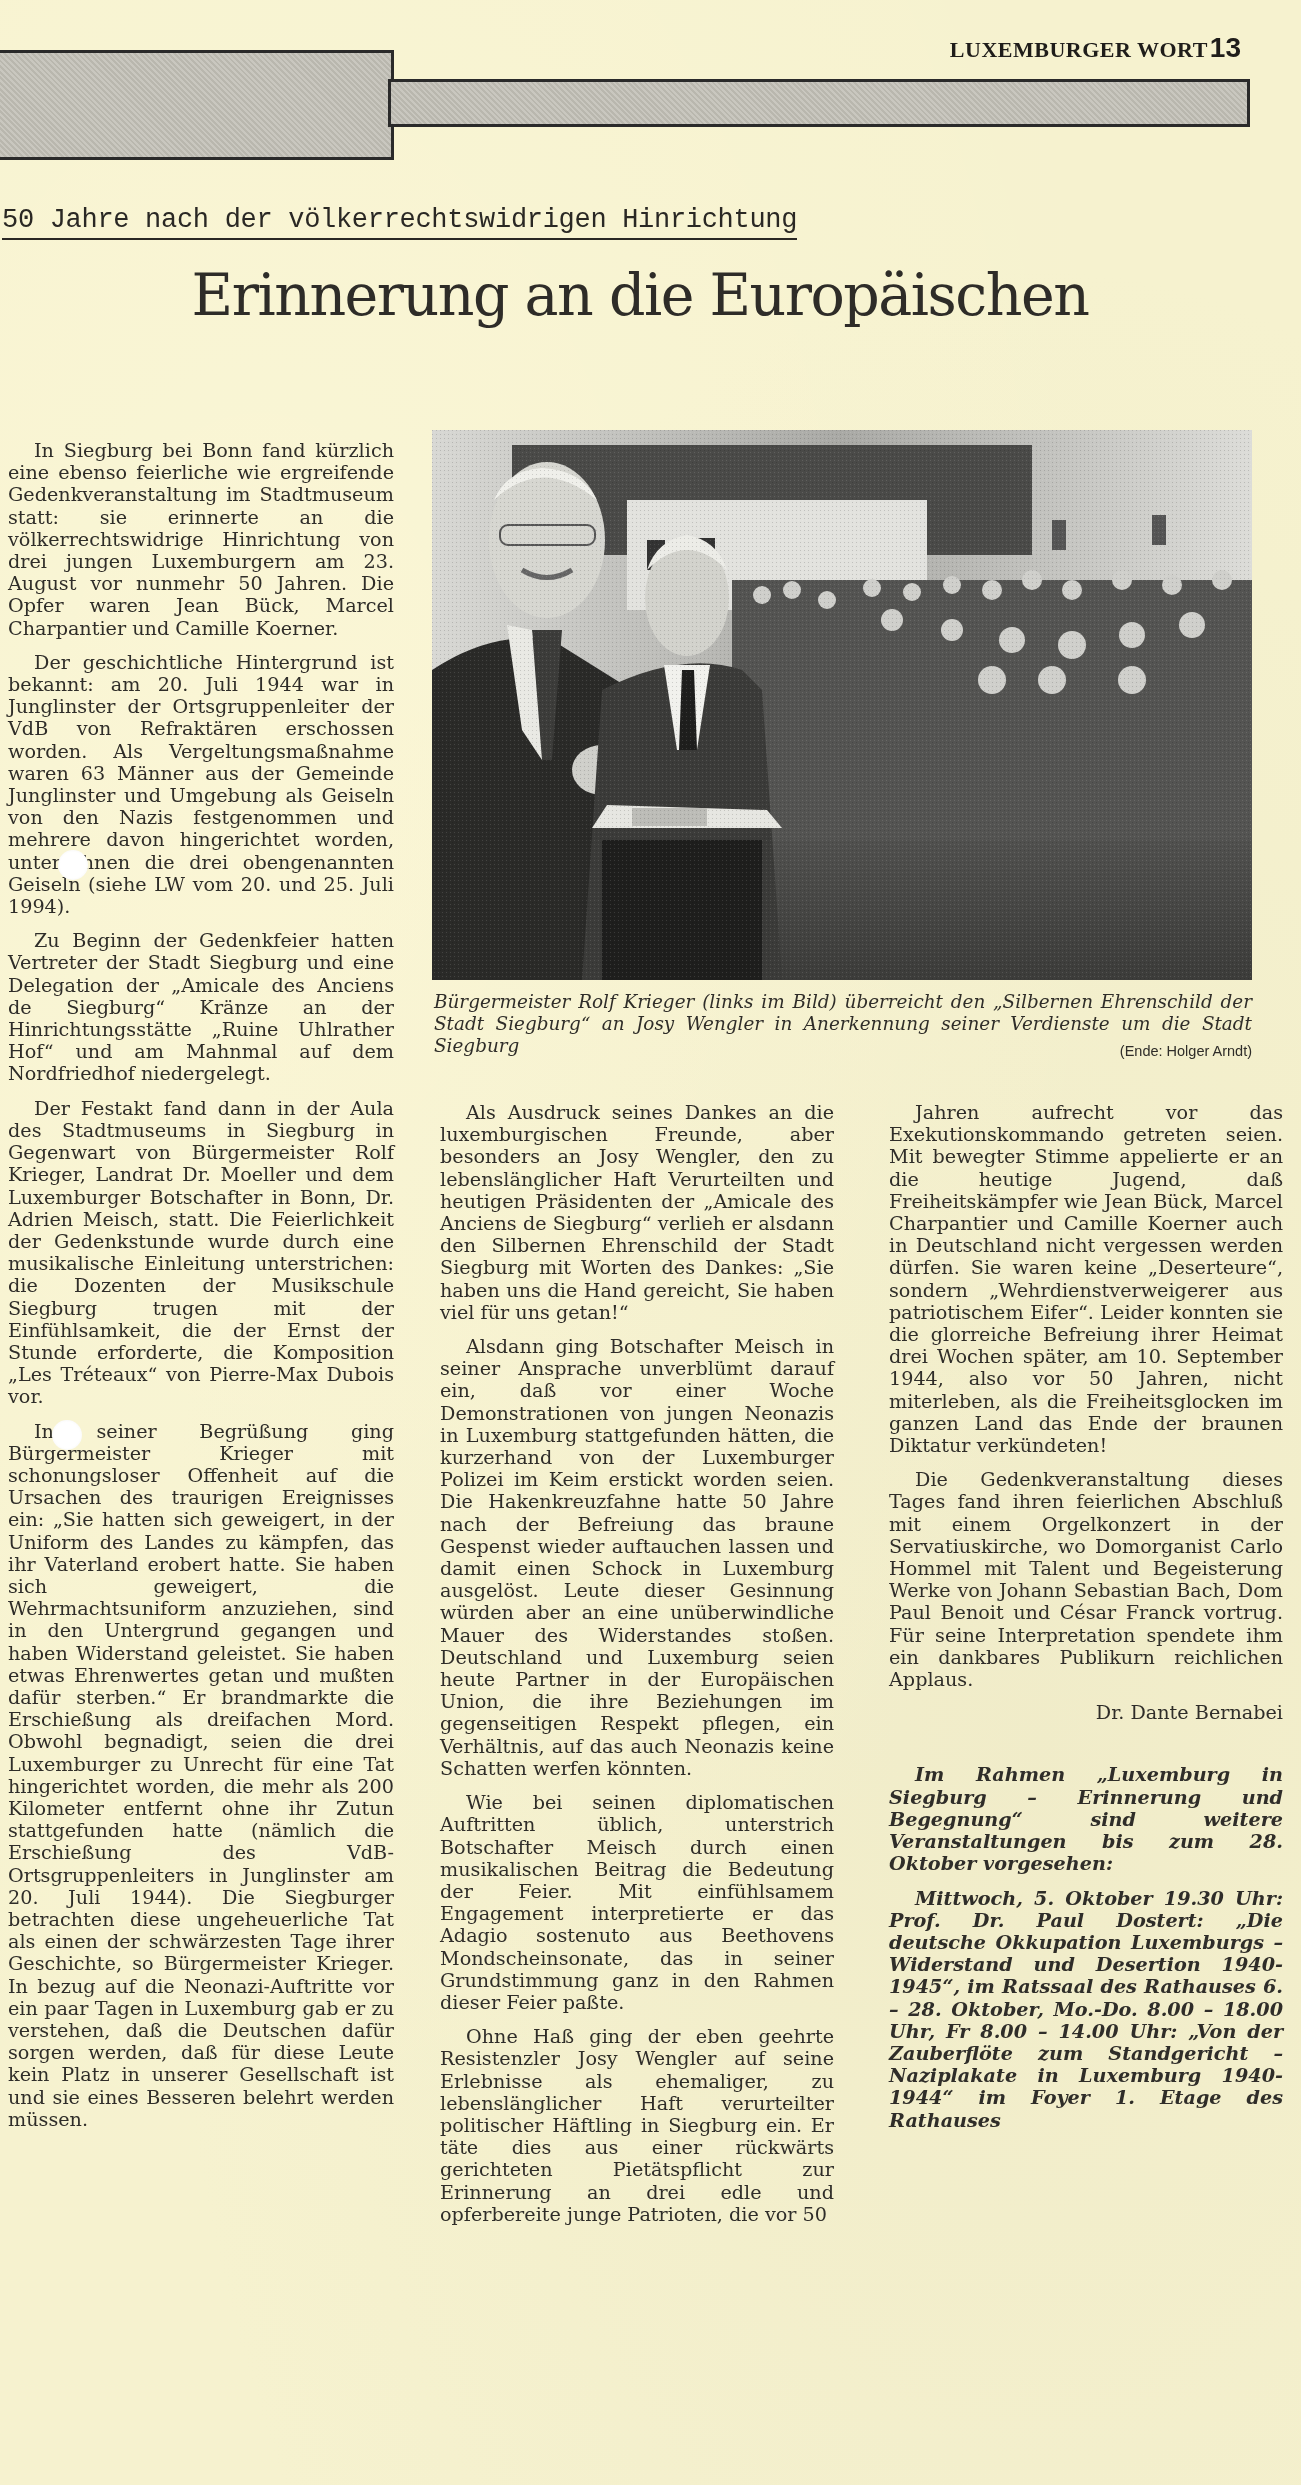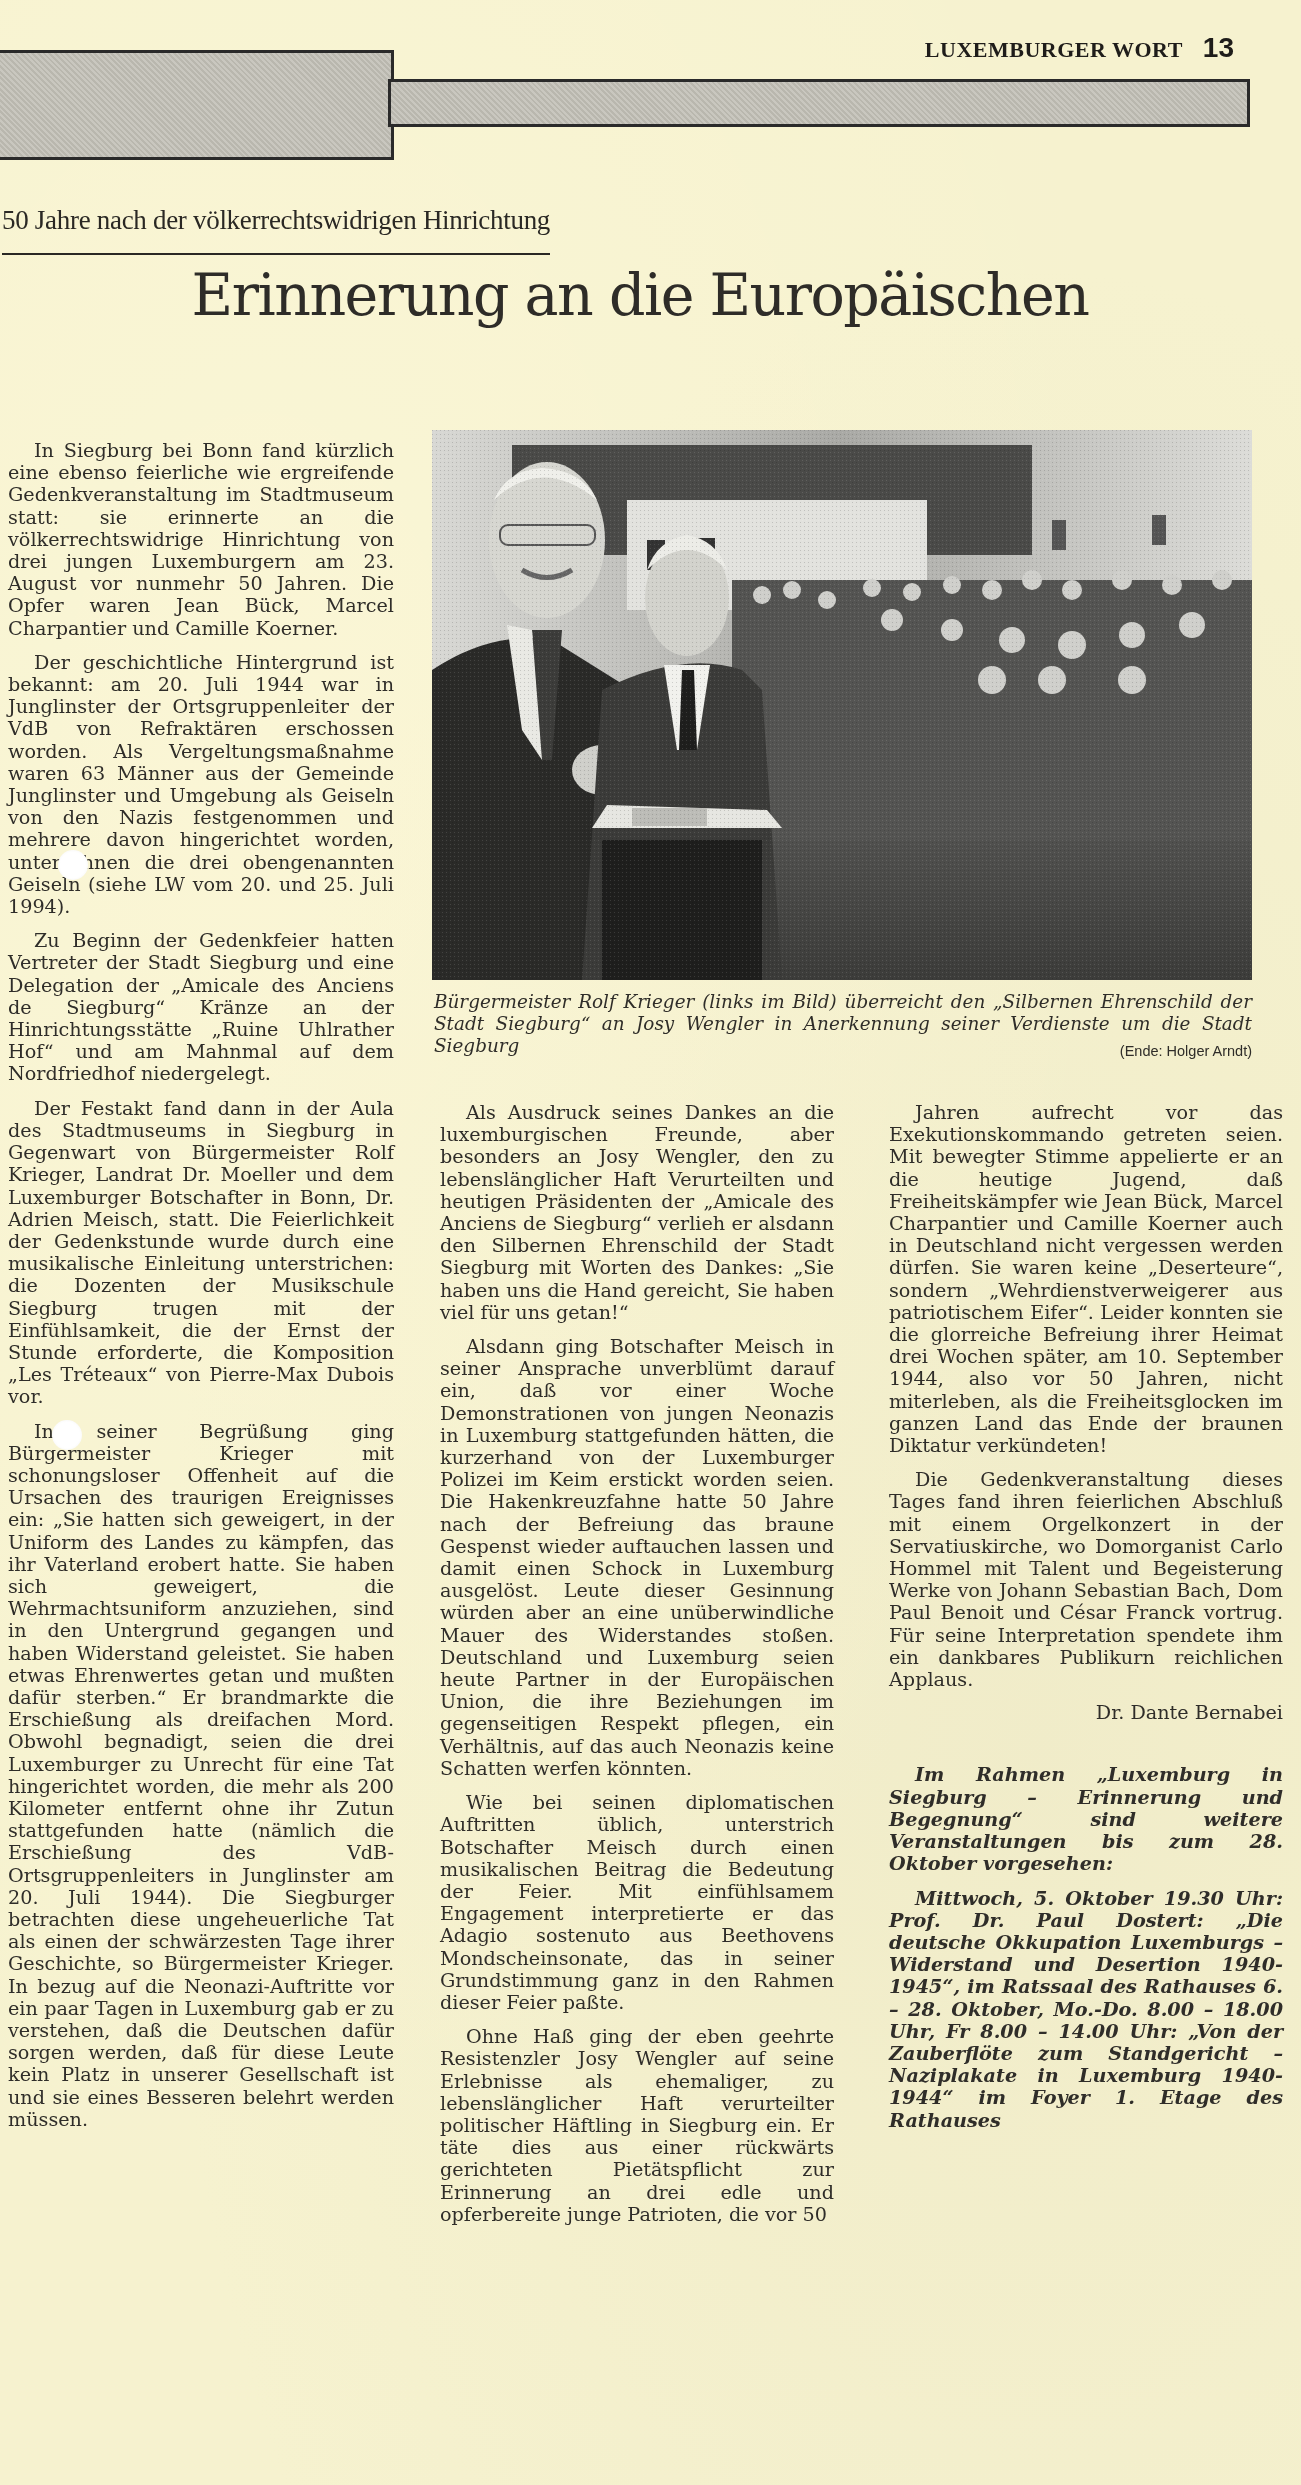--- a/index.html
+++ b/index.html
@@ -8,28 +8,28 @@
     background: #f6f2cf;
     background-image:
       radial-gradient(ellipse at 20% 30%, rgba(255,250,220,0.5), rgba(0,0,0,0) 60%),
       radial-gradient(ellipse at 80% 70%, rgba(230,225,190,0.35), rgba(0,0,0,0) 60%);
     font-family: "DejaVu Serif", serif;
     color: #2d2b26;
   }
   .abs { position: absolute; }
 
   
-  .masthead { right: 67px; top: 32px; display: flex; align-items: baseline; gap: 20px; }
+  .masthead { right: 60px; top: 32px; display: flex; align-items: baseline; gap: 2px; }
   .masthead .paper { font-family: "Liberation Serif", serif; font-weight: bold; font-size: 22px; letter-spacing: 0.5px; color: #1f1d1a; }
   .masthead .page { font-family: "Liberation Sans", sans-serif; font-weight: bold; font-size: 28px; color: #1f1d1a; }
 
   .bar-left { left: -4px; top: 50px; width: 392px; height: 104px; border: 3px solid #2a2a2a; background: repeating-linear-gradient(45deg, #b9b7ae 0 2px, #c9c7bf 2px 4px); }
   .bar-right { left: 388px; top: 79px; width: 856px; height: 42px; border: 3px solid #2a2a2a; background: repeating-linear-gradient(45deg, #b9b7ae 0 2px, #c9c7bf 2px 4px); }
 
-  .kicker { left: 2px; top: 205px; font-family: Liberation Serif, serif; font-size: 27px; color: #2a2824; border-bottom: 2px solid #2a2824; padding-bottom: 17px; white-space: nowrap; letter-spacing: -0.3px; }
+  .kicker { left: 2px; top: 205px; font-family: Liberation Mono, monospace; font-size: 27px; color: #2a2824; border-bottom: 2px solid #2a2824; padding-bottom: 3px; white-space: nowrap; letter-spacing: -0.3px; }
   .headline { left: 20px; top: 260px; width: 1240px; text-align: center; font-family: "DejaVu Serif", serif; font-size: 57px; line-height: 70px; color: #2e2c28; letter-spacing: -1.5px; }
 
   
   .col { font-family: "DejaVu Serif", serif; font-size: 19.2px; line-height: 22.2px; text-align: justify; color: #2f2d29; }
   .col p { margin: 12px 0 11px 0; text-indent: 26px; hyphens: manual; }
   .col-1 { left: 8px; top: 428px; width: 386px; }
   .col-2 { left: 440px; top: 1090px; width: 394px; }
   .col-3 { left: 889px; top: 1090px; width: 394px; }
 
   .photo { left: 432px; top: 430px; width: 820px; height: 550px; overflow: hidden; background: #777; }

